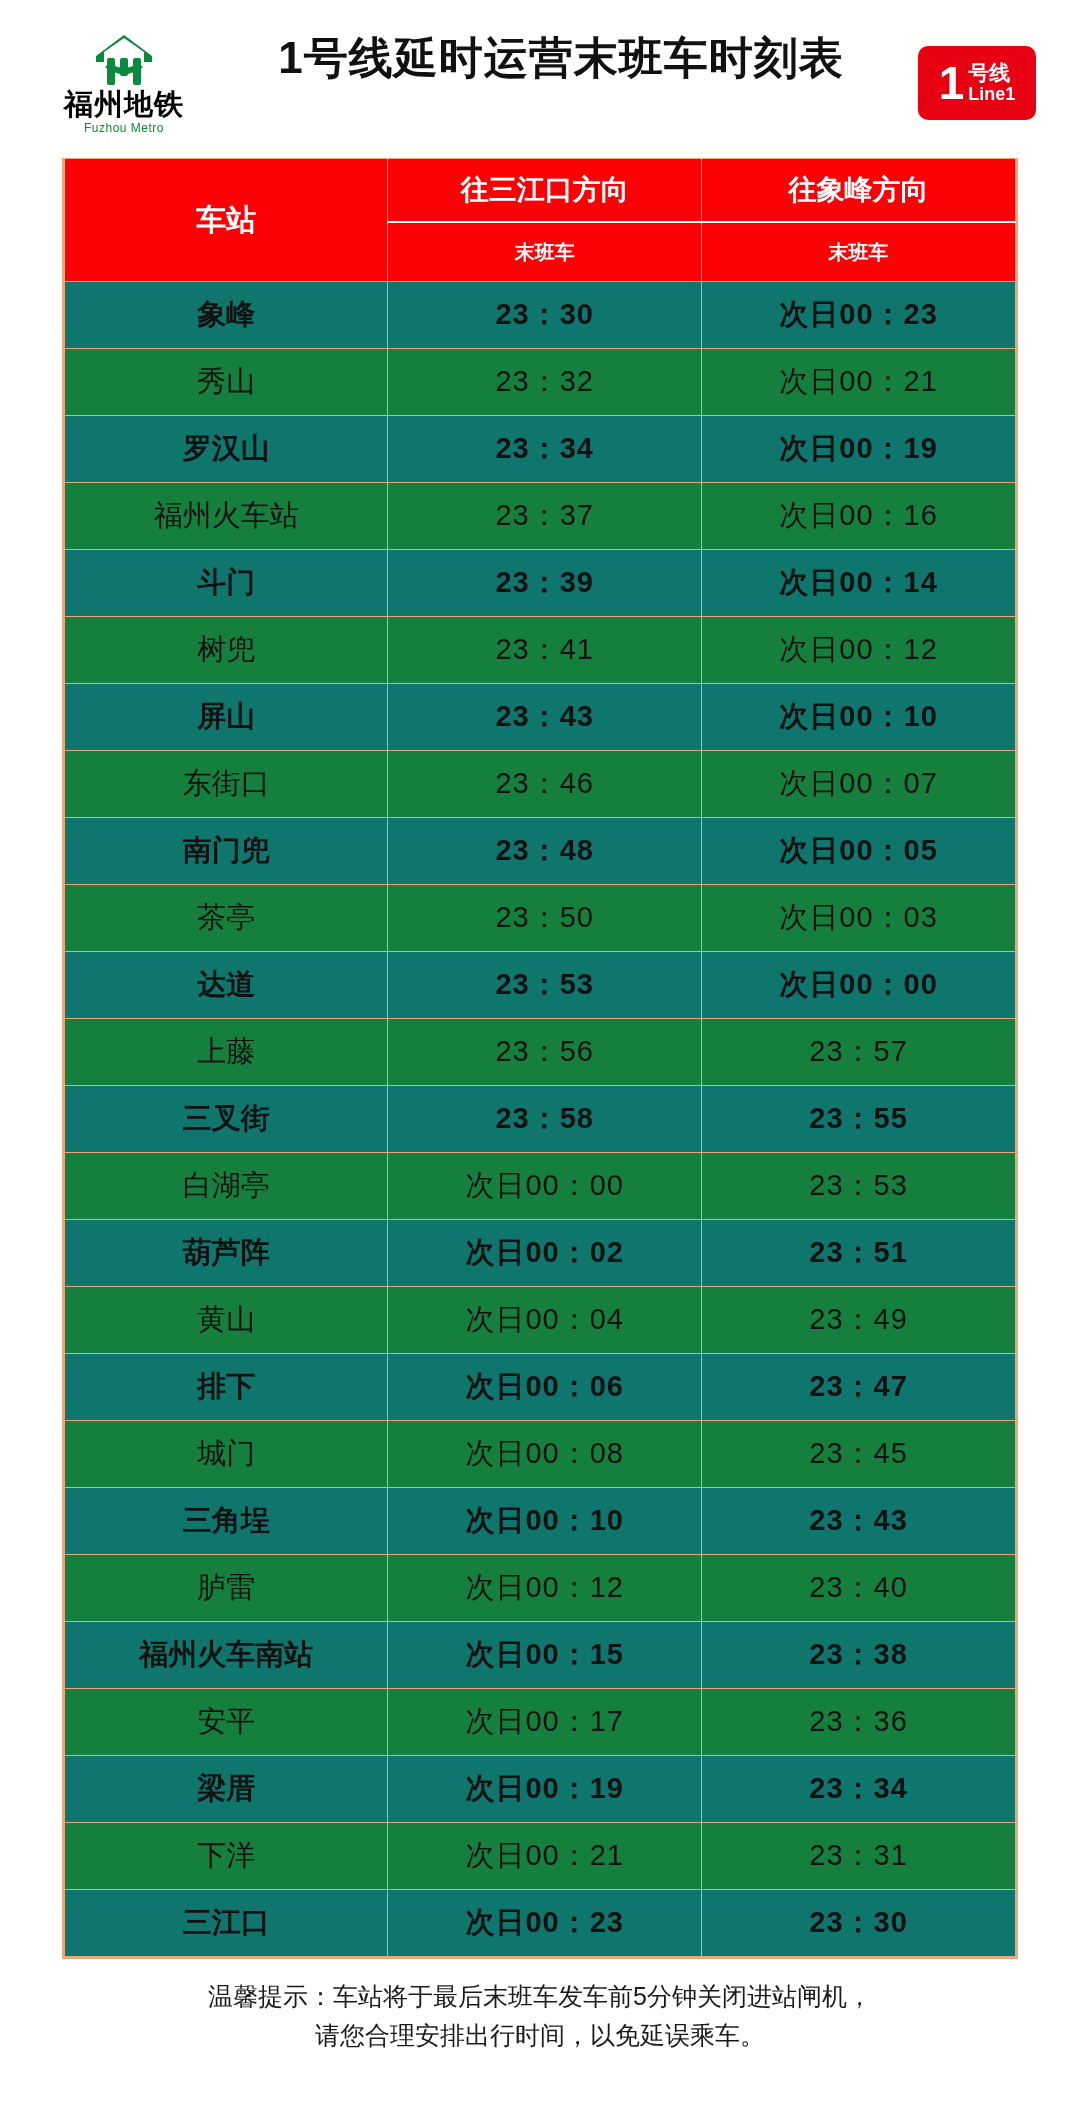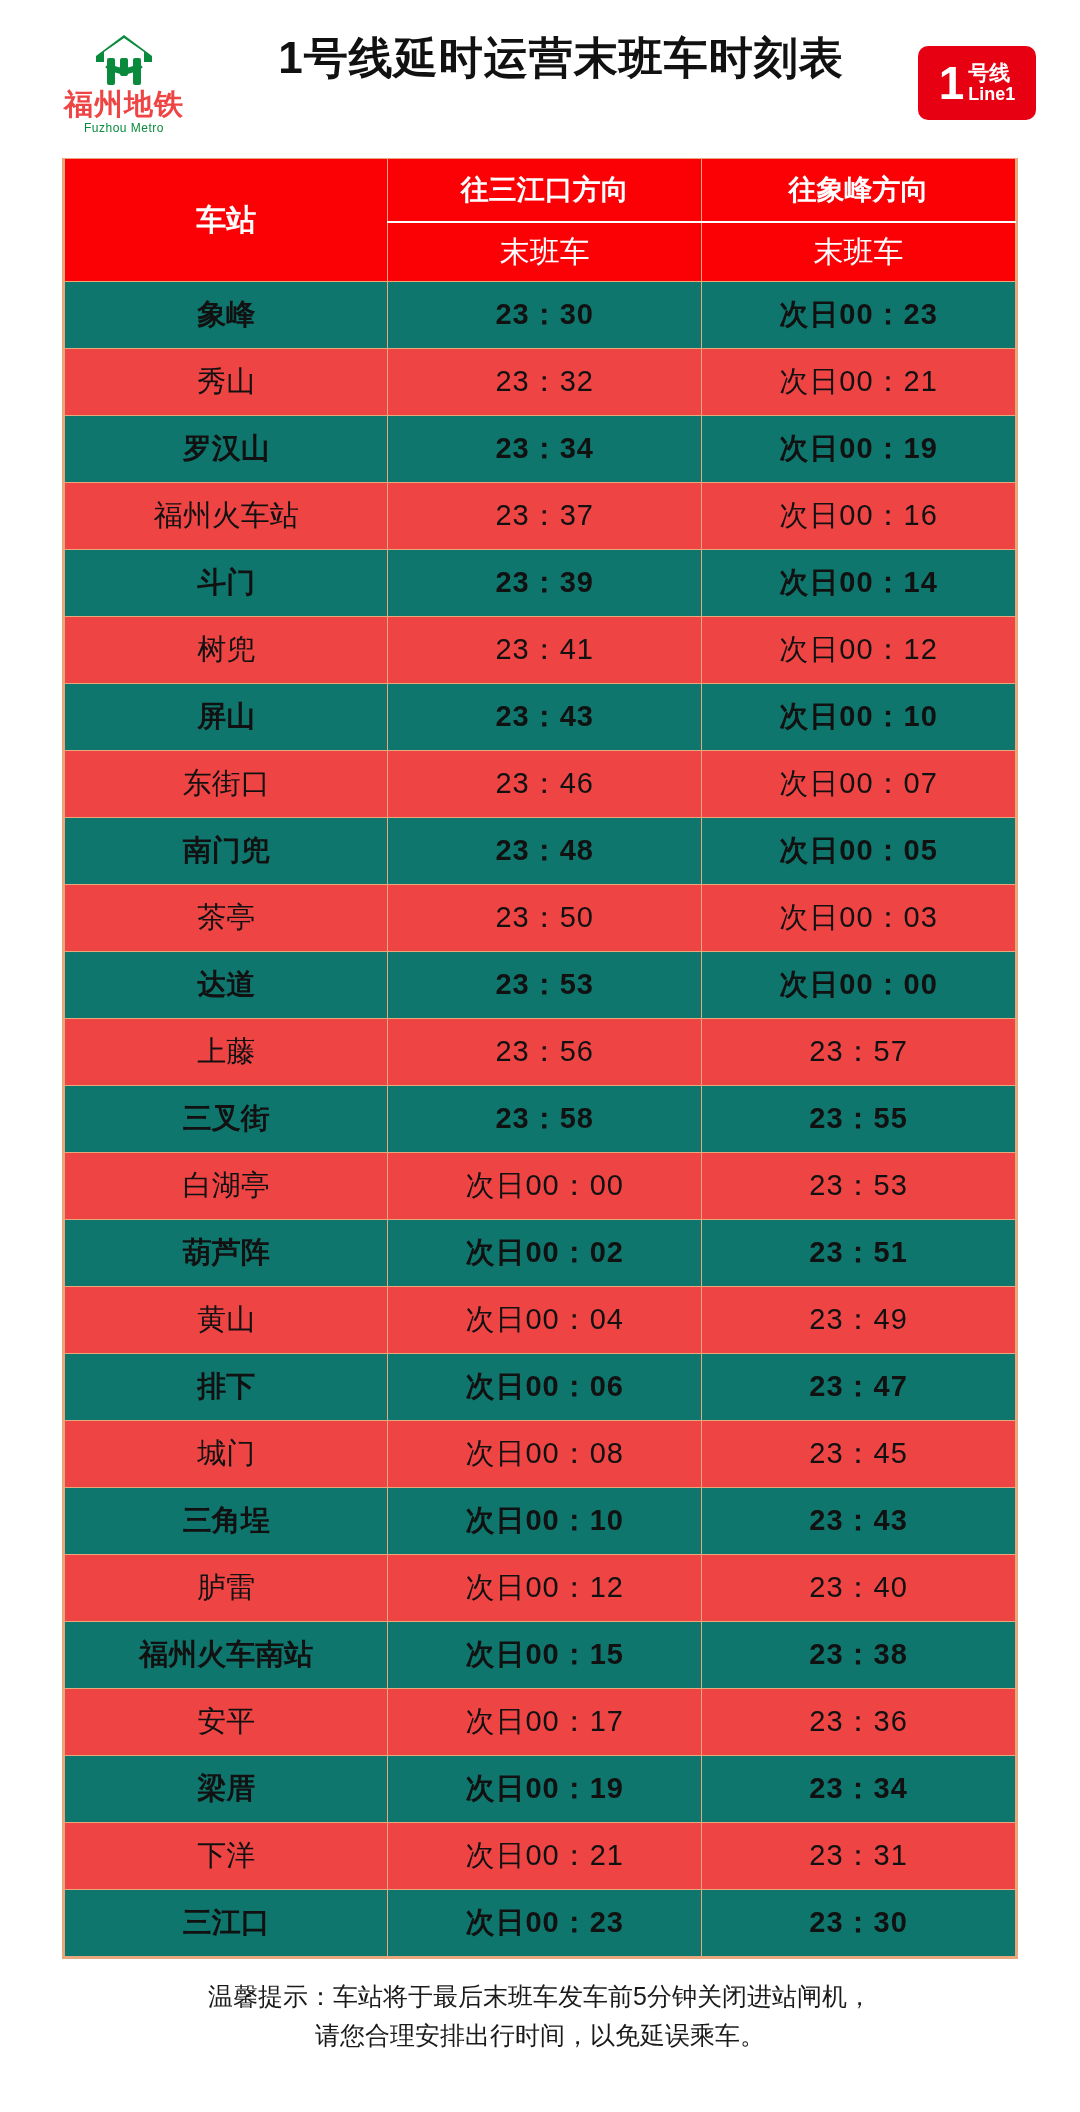--- a/index.html
+++ b/index.html
@@ -38,21 +38,21 @@
     padding-top: 6px;
   }
   .logo-mark {
     width: 66px;
     height: 56px;
     position: relative;
   }
   .logo-text {
     font-size: 29px;
     font-weight: bold;
-    color: #ef4444;
+    color: #000000;
     letter-spacing: 1px;
     margin-top: 2px;
     line-height: 1;
   }
   .logo-sub {
     font-size: 12px;
     color: #0a8a3c;
     letter-spacing: 0.5px;
     margin-top: 3px;
     line-height: 1;
@@ -140,37 +140,37 @@
     vertical-align: middle;
   }
   .th-dir {
     font-size: 28px;
     font-weight: bold;
     height: 62px;
     vertical-align: middle;
     border-bottom: 2px solid #ffffff !important;
   }
   .th-last {
-    font-size: 30px;
-    font-weight: normal;
+    font-size: 20px;
+    font-weight: bold;
     height: 58px;
     vertical-align: middle;
   }
   tbody td {
     height: 66px;
     font-size: 29px;
     color: #111111;
     vertical-align: middle;
   }
   tbody tr.odd td {
     background: #0f766e;
     font-weight: bold;
   }
   tbody tr.even td {
-    background: #ef4444;
+    background: #15803d;
   }
   .col-station { width: 34%; }
   .col-time { width: 33%; }
   .time {
     letter-spacing: 1px;
   }
 
   
   .note {
     margin: 18px 70px 0 70px;

